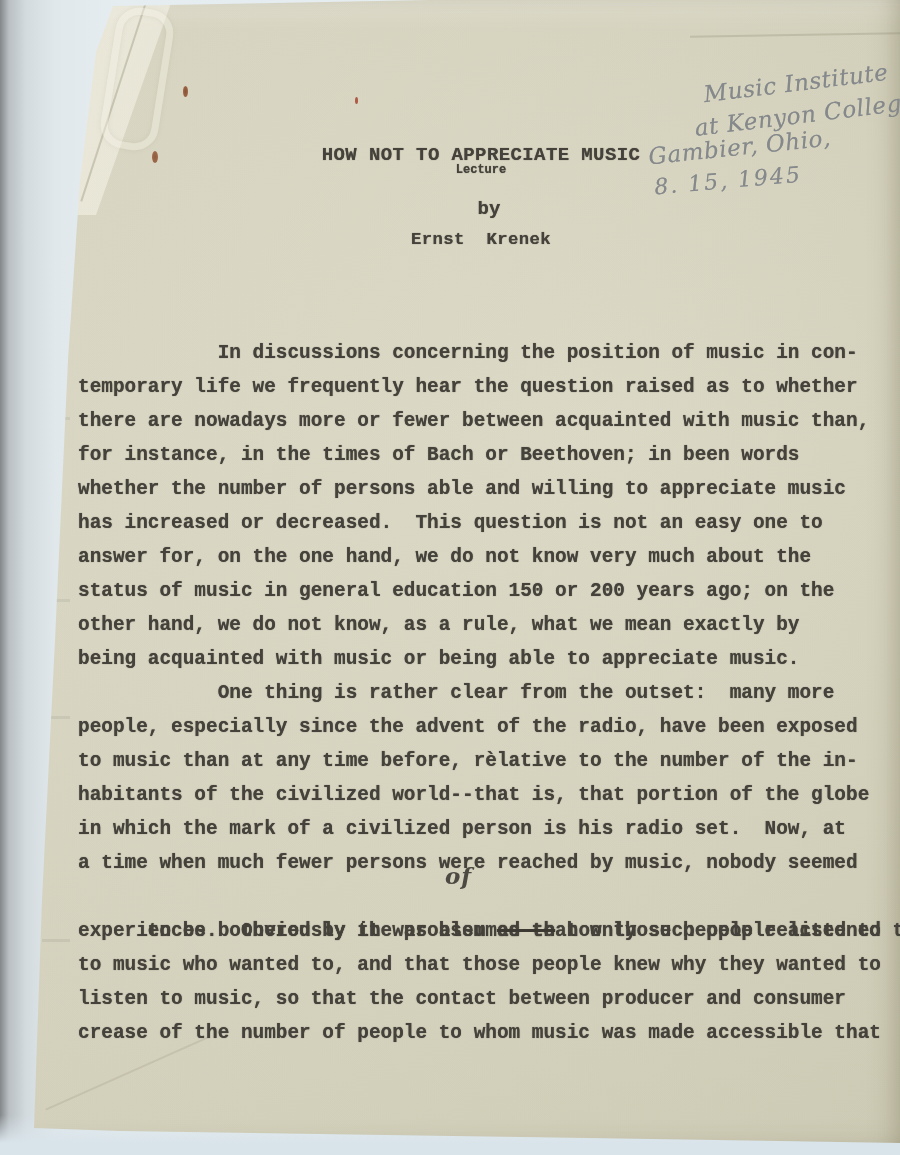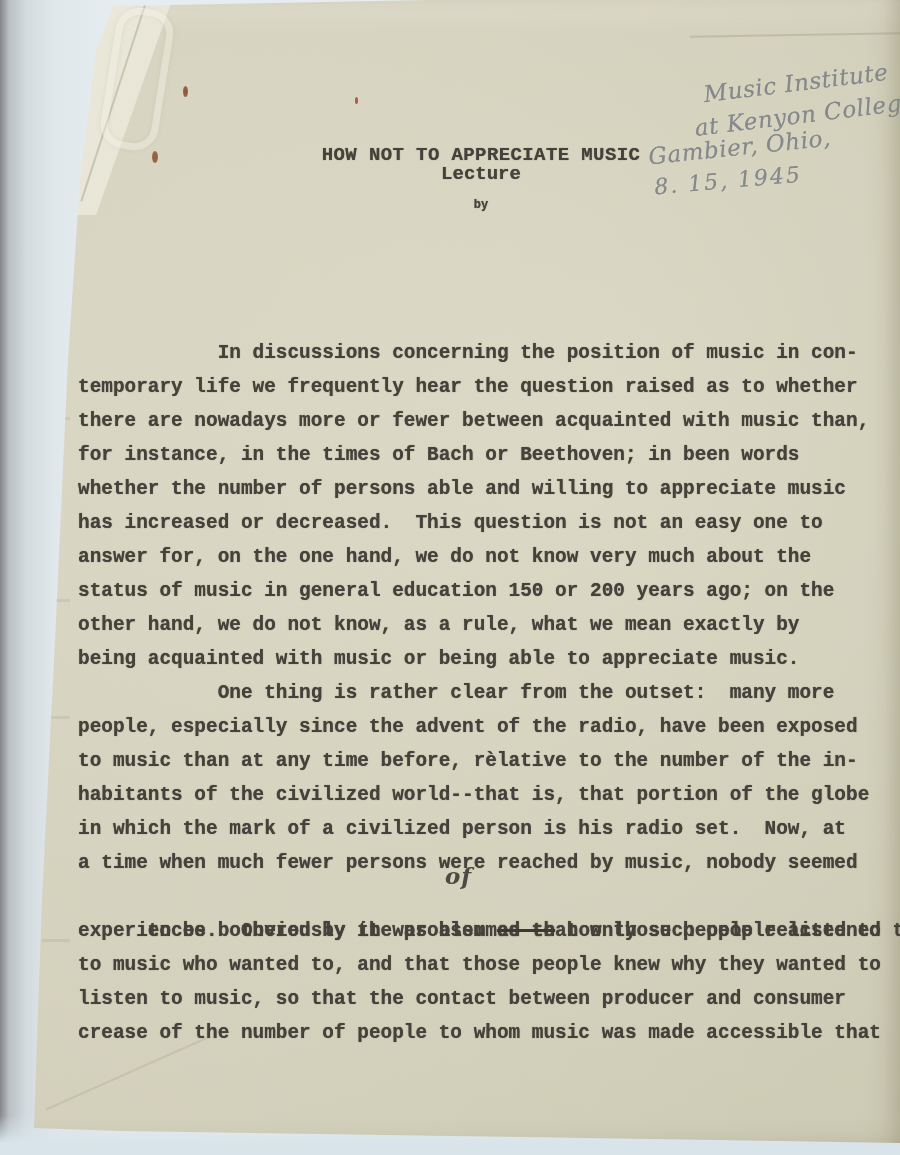--- a/index.html
+++ b/index.html
@@ -67,22 +67,22 @@
   .margin-tick { position: absolute; left: 42px; width: 28px; height: 3px;
                  background: rgba(110,110,100,0.12); }
   
   .typed {
     color: #44423b;
     font-weight: bold;
     text-shadow: 0 0 0.9px rgba(64,60,52,0.85);
   }
   .heading { position: absolute; left: 78px; width: 806px; text-align: center; white-space: pre; }
   .doc-title   { top: 108px; font-size: 19px; letter-spacing: 0.4px; margin-top: 36px; }
-  .doc-sub1    { top: 163px; font-size: 19px; }
-  .doc-sub2    { top: 198px; font-size: 12px; }
+  .doc-sub1    { top: 163px; font-size: 12px; }
+  .doc-sub2    { top: 198px; font-size: 19px; padding-left: 8px; }
   .doc-author  { top: 230px; font-size: 17.3px; letter-spacing: 0.4px; }
   .bodytext {
     position: absolute; left: 78px; top: 336px; width: 800px;
     font-size: 19.4px; line-height: 34px;
   }
   .line { white-space: pre; height: 34px; }
   .edit-line { position: relative; }
   .struck {
     text-decoration: line-through;
     text-decoration-thickness: 2.5px;
@@ -125,20 +125,21 @@
   <div class="crease-line crease-top-right"></div>
   <div class="crease-line crease-bottom-left"></div>
   <div class="margin-tick" style="top:417px"></div>
   <div class="margin-tick" style="top:599px"></div>
   <div class="margin-tick" style="top:716px"></div>
   <div class="margin-tick" style="top:939px"></div>
 
   <div class="heading typed doc-title">HOW NOT TO APPRECIATE MUSIC</div>
   <div class="heading typed doc-sub1">Lecture</div>
   <div class="heading typed doc-sub2">by</div>
+  <div class="heading typed doc-author">Ernst  Krenek</div>
 
   <div>
     <div class="annotation-line ann-1">Music Institute</div>
     <div class="annotation-line ann-2">at Kenyon College,</div>
     <div class="annotation-line ann-3">Gambier, Ohio,</div>
     <div class="annotation-line ann-4">8. 15, 1945</div>
   </div>
 
   <div class="bodytext typed">
     <div class="line">            In discussions concerning the position of music in con-</div>

